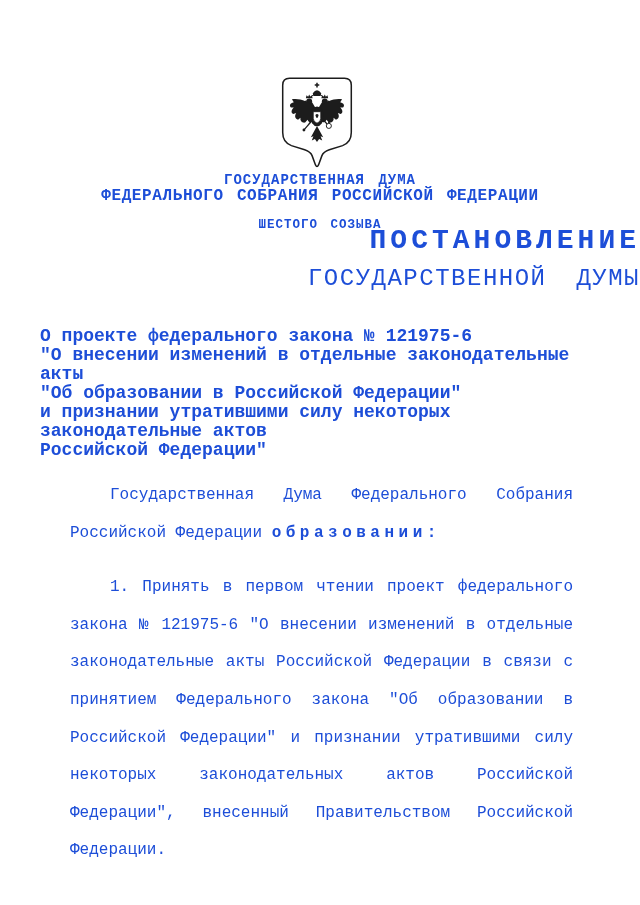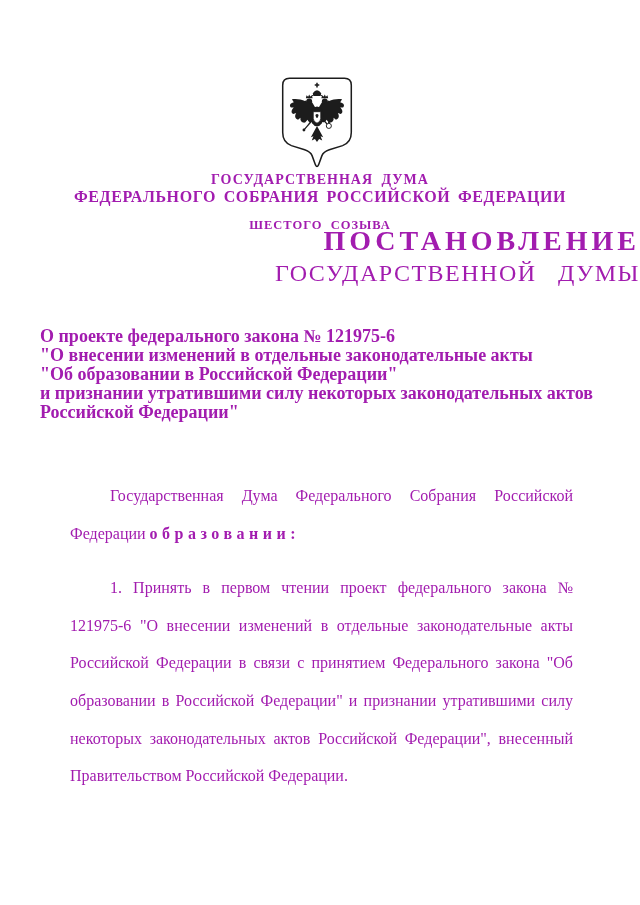--- a/index.html
+++ b/index.html
@@ -5,22 +5,22 @@
   html, body {
     margin: 0;
     padding: 0;
     background: #ffffff;
   }
   .page {
     position: relative;
     width: 640px;
     height: 905px;
     background: #ffffff;
-    color: #a21caf;
-    font-family: Liberation Serif, serif;
+    color: #1d4ed8;
+    font-family: Liberation Mono, monospace;
     overflow: hidden;
   }
   .emblem {
     position: absolute;
     top: 76px;
     left: 281px;
     width: 72px;
     height: 96px;
   }
   .org-header {
@@ -64,21 +64,21 @@
     font-weight: bold;
     letter-spacing: 4px;
     line-height: 30px;
   }
   .doc-title-line2 {
     font-size: 24px;
     font-weight: 500;
     letter-spacing: 1.5px;
     word-spacing: 14px;
     line-height: 26px;
-    margin-top: 4px;
+    margin-top: 10px;
   }
   .subject {
     position: absolute;
     top: 327px;
     left: 40px;
     width: 560px;
     text-align: left;
     font-weight: bold;
     font-size: 18px;
     line-height: 19px;
@@ -157,21 +157,21 @@
 
   <div class="doc-title">
     <div class="doc-title-line1">ПОСТАНОВЛЕНИЕ</div>
     <div class="doc-title-line2">ГОСУДАРСТВЕННОЙ ДУМЫ</div>
   </div>
 
   <div class="subject">
     <div>О проекте федерального закона № 121975-6</div>
     <div>"О внесении изменений в отдельные законодательные акты</div>
     <div>"Об образовании в Российской Федерации"</div>
-    <div>и признании утратившими силу некоторых законодательных актов</div>
+    <div>и признании утратившими силу некоторых законодательные актов</div>
     <div>Российской Федерации"</div>
   </div>
 
   <div class="body-text">
     <p><span>Государственная Дума Федерального Собрания Российской Федерации </span><span class="decree-word">образовании:</span></p>
     <p>1. Принять в первом чтении проект федерального закона № 121975-6 "О внесении изменений в отдельные законодательные акты Российской Федерации в связи с принятием Федерального закона "Об образовании в Российской Федерации" и признании утратившими силу некоторых законодательных актов Российской Федерации", внесенный Правительством Российской Федерации.</p>
   </div>
 
 </div>
 

